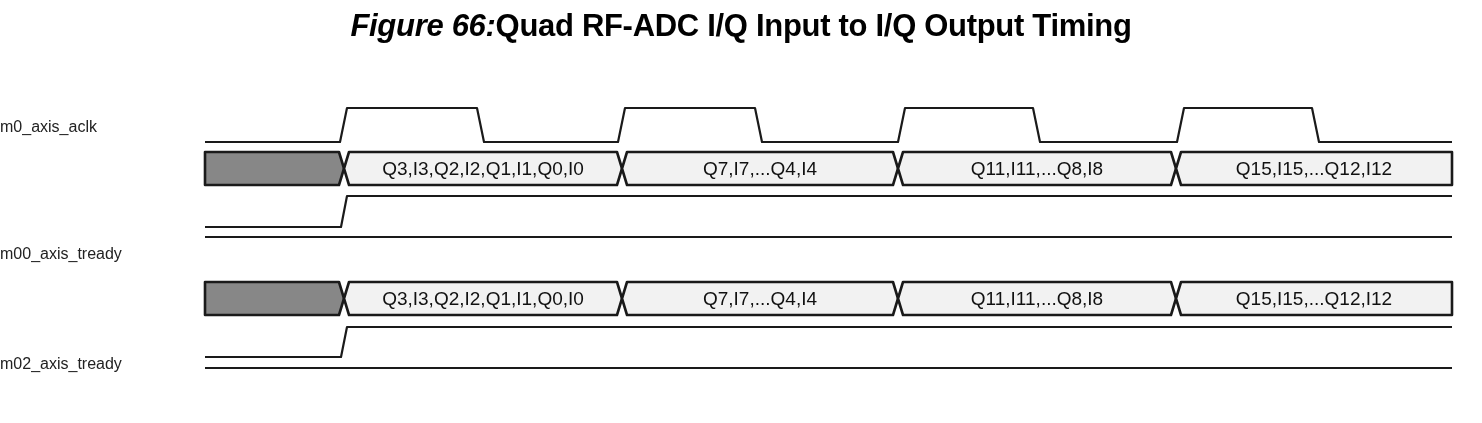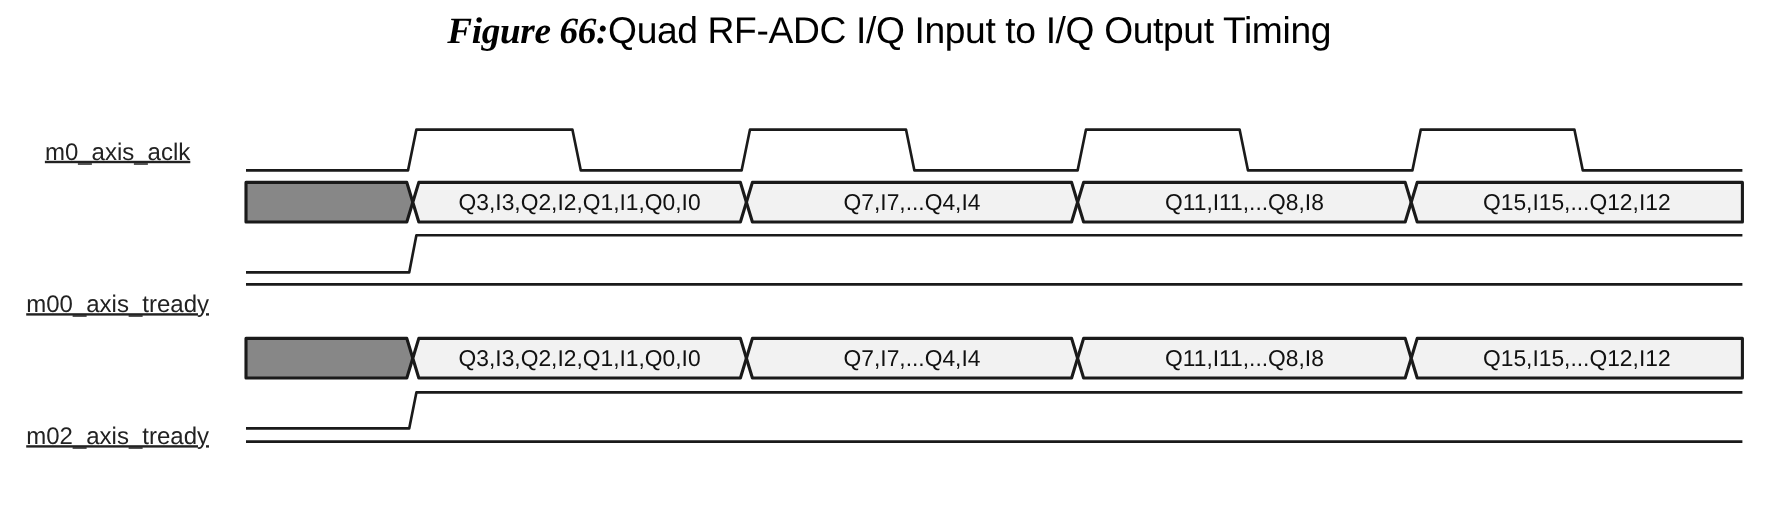--- a/index.html
+++ b/index.html
@@ -1,24 +1,24 @@
 <!DOCTYPE html>
 <html><head>
 <meta charset="utf-8">
 <style>
   html,body{margin:0;padding:0;background:#ffffff;}
   body{width:1482px;height:423px;position:relative;overflow:hidden;
        font-family:"Liberation Sans",sans-serif;}
   .figure-wrap{position:absolute;inset:0;}
   .fig-title{position:absolute;top:8px;left:0;width:100%;text-align:center;
              font-size:31px;letter-spacing:-0.3px;color:#000;white-space:nowrap;}
-  .fig-title .fig-label{font-style:italic;font-weight:600;font-family:Liberation Serif, serif;}
-  .fig-title .fig-name{font-weight:normal;}
+  .fig-title .fig-label{font-style:italic;font-weight:600;}
+  .fig-title .fig-name{font-weight:bold;}
   .sig-label{position:absolute;left:0;width:196px;height:20px;line-height:20px;
-             text-align:center;font-size:20px;color:#222;white-space:nowrap;text-decoration:underline;}
+             text-align:left;font-size:16px;color:#222;white-space:nowrap;}
   #wave-svg{position:absolute;left:0;top:0;}
   #wave-svg text{font-family:"Liberation Sans",sans-serif;font-size:19px;fill:#111;}
 </style>
 </head>
 <body>
 
 <div class="figure-wrap">
 
   <div class="fig-title">
     <span class="fig-label">Figure 66:</span><span class="fig-name">Quad RF-ADC I/Q Input to I/Q Output Timing</span>

